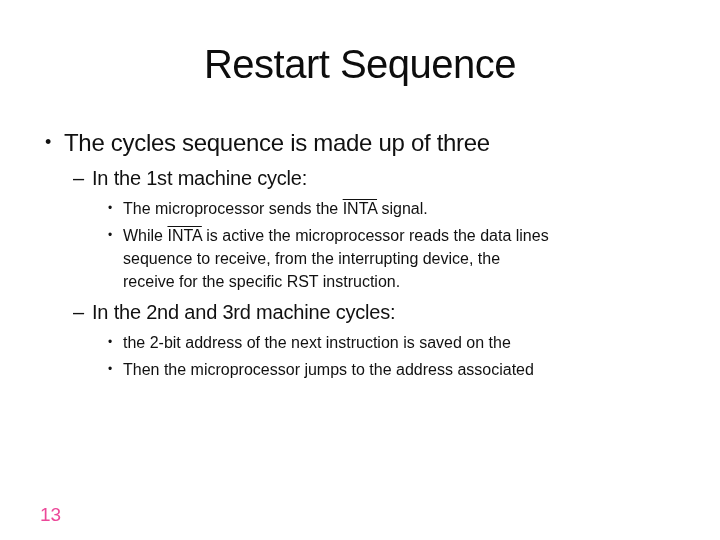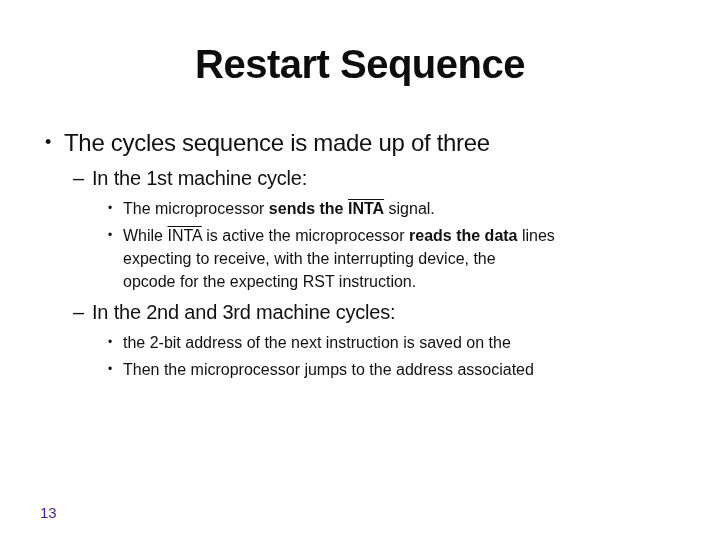--- a/index.html
+++ b/index.html
@@ -13,21 +13,21 @@
     font-family: "Liberation Sans", sans-serif;
   }
   .title {
     position: absolute;
     top: 40px;
     left: 0;
     right: 0;
     text-align: center;
     font-size: 40px;
     line-height: 48px;
-    font-weight: 700;
+    font-weight: 400;
     letter-spacing: -0.5px;
     color: #0d0d0d;
   }
   .content {
     position: absolute;
     top: 126px;
     left: 45px;
     right: 16px;
   }
   .para { display: flex; align-items: flex-start; }
@@ -37,29 +37,29 @@
 
   .level1 { font-size: 24px; line-height: 33px; margin: 0 0 4px 0; letter-spacing: -0.3px; }
   .level1 .marker { width: 19px; font-size: 18px; }
 
   .level2 { font-size: 20px; line-height: 27px; margin: 6px 0 5px 28px; letter-spacing: -0.2px; }
   .level2 .marker { width: 19px; }
 
   .level3 { font-size: 16px; line-height: 23px; margin: 0 0 4px 63px; }
   .level3 .marker { width: 15px; font-size: 12px; line-height: 23px; }
 
-  .bold { font-weight: 700; text-align: right; }
+  .bold { font-weight: 400; text-align: right; }
   .ov { text-decoration: overline; text-decoration-thickness: 1px; }
 
   .page-number {
     position: absolute;
     left: 40px;
     top: 504px;
-    font-size: 15px;
-    color: #4c1d95;
+    font-size: 19px;
+    color: #ec4899;
   }
 </style>
 </head>
 <body>
 
 <div class="slide">
   <div class="title">Restart Sequence</div>
   <div class="content">
       <div class="para level1">
         <span class="marker">•</span>
@@ -76,22 +76,22 @@
       <div class="para level3">
         <span class="marker">•</span>
         <div class="lines">
           <span class="line"><span>The microprocessor </span><span class="bold">sends the </span><span class="bold ov">INTA</span><span> signal.</span></span>
         </div>
       </div>
       <div class="para level3">
         <span class="marker">•</span>
         <div class="lines">
           <span class="line"><span>While </span><span class="ov">INTA</span><span> is active the microprocessor </span><span class="bold">reads the data</span><span> lines</span></span>
-          <span class="line"><span>expecting to receive, with the interrupting device, the</span></span>
-          <span class="line"><span>opcode for the expecting RST instruction.</span></span>
+          <span class="line"><span>sequence to receive, from the interrupting device, the</span></span>
+          <span class="line"><span>receive for the specific RST instruction.</span></span>
         </div>
       </div>
       <div class="para level2">
         <span class="marker">–</span>
         <div class="lines">
           <span class="line"><span>In the 2nd and 3rd machine cycles:</span></span>
         </div>
       </div>
       <div class="para level3">
         <span class="marker">•</span>

